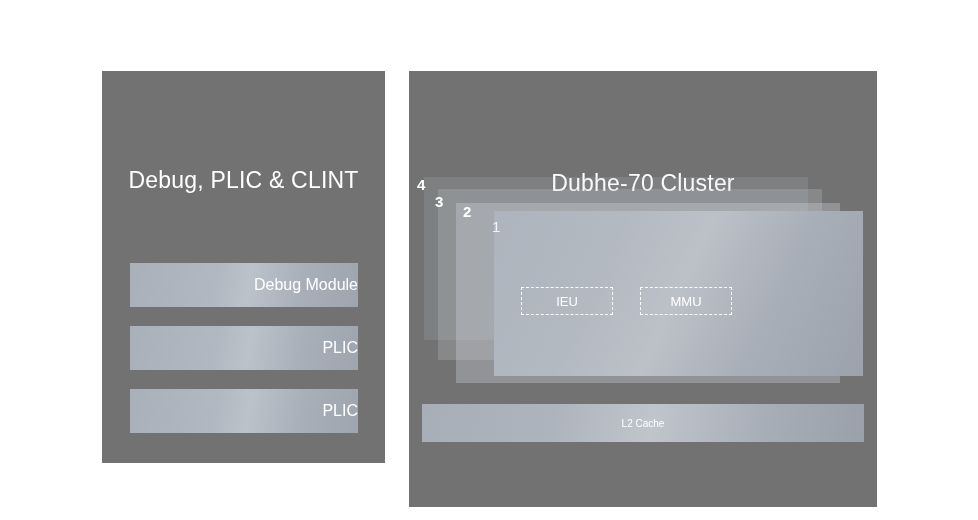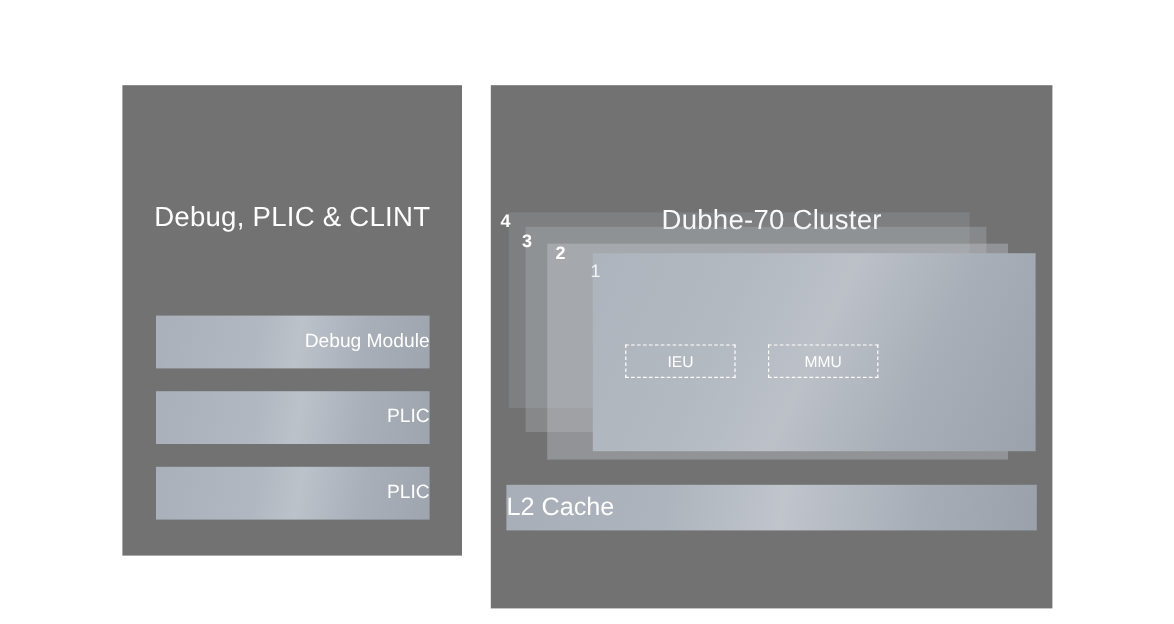--- a/index.html
+++ b/index.html
@@ -128,22 +128,23 @@
   
   #l2-cache-bar {
     position: absolute;
     left: 13px;
     top: 333px;
     width: 442px;
     height: 38px;
     background: linear-gradient(100deg, #a8aeb8 0%, #aeb4bd 30%, #c0c5cc 52%, #a7adb7 78%, #9ba1ab 100%);
     display: flex;
     align-items: center;
+    justify-content: center;
     color: #ffffff;
-    font-size: 21px;
+    font-size: 10px;
   }
 </style>
 </head>
 <body>
 
 <div class="panel" id="left-panel">
 
   <div class="panel-title">Debug, PLIC &amp; CLINT</div>
 
   <div class="block" id="block-debug-module">

